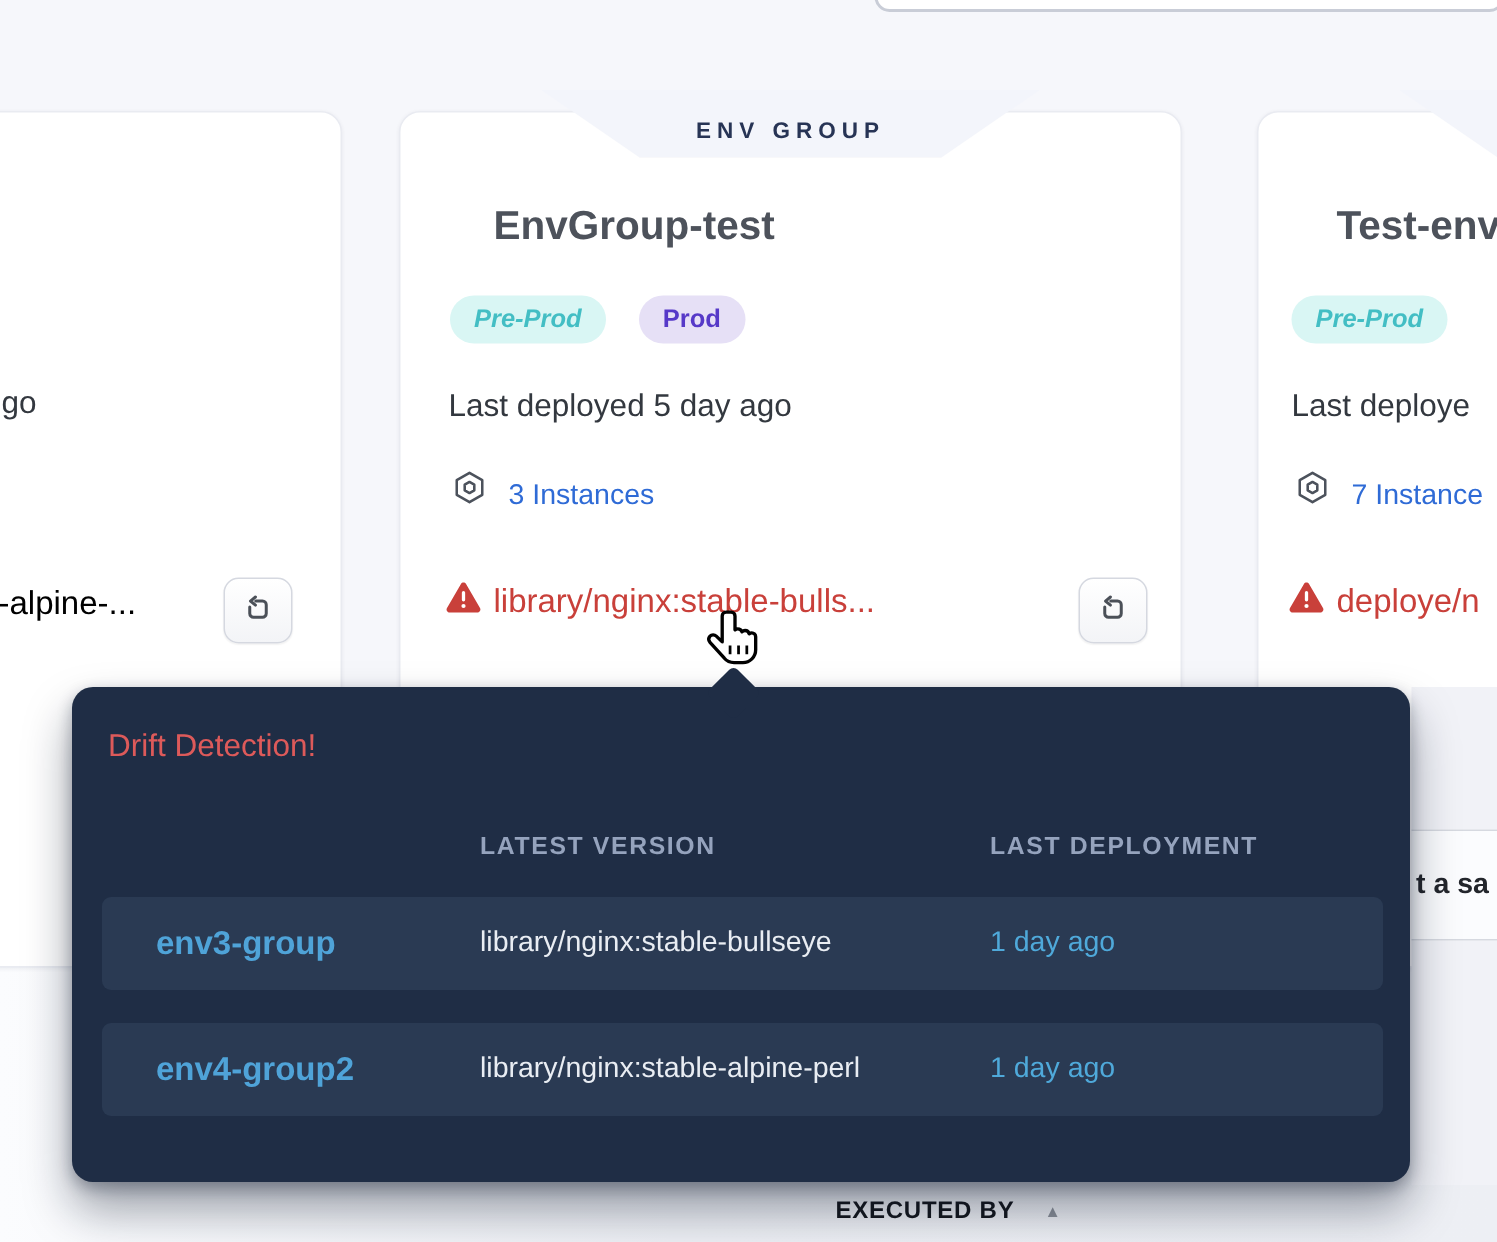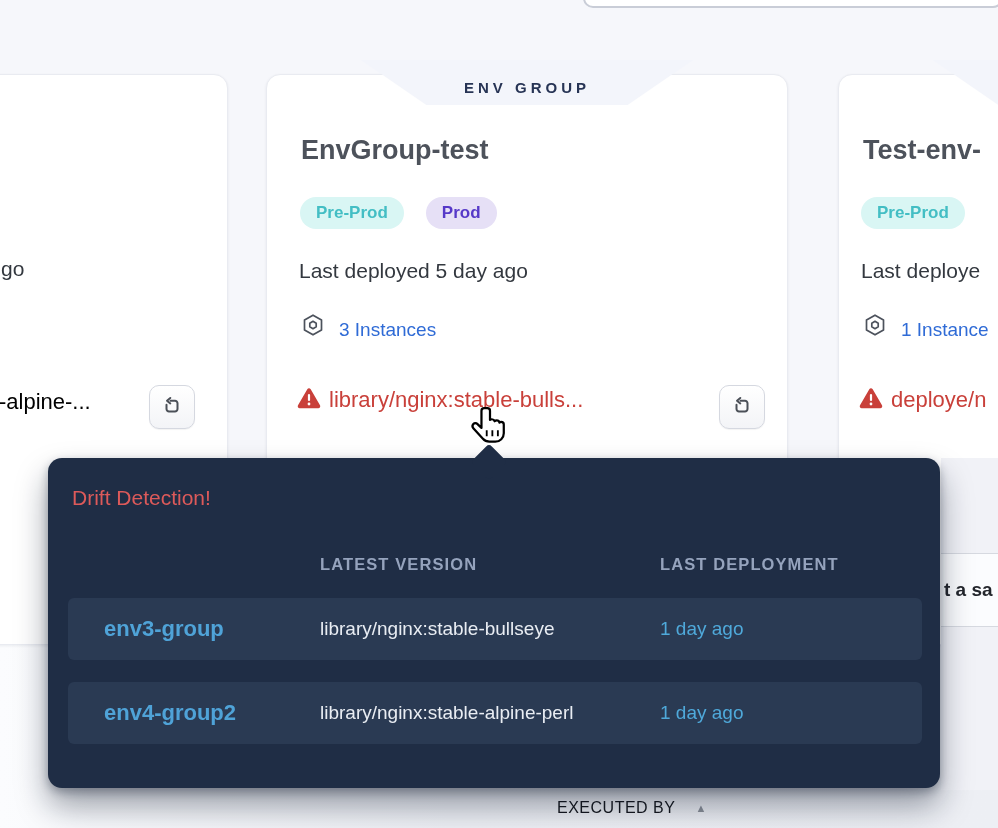--- a/index.html
+++ b/index.html
@@ -17,21 +17,21 @@
     background:#ffffff; border:2px solid #c9cdd7; border-radius:10px;
   }
   .bottom-region {
     position:absolute; left:0; top:645px; width:998px; height:183px;
     background:linear-gradient(90deg,#fbfcfe 0%, #eef0f5 45%, #edeff4 100%);
   }
   .executed-row {
     position:absolute; left:557px; top:799px; display:flex; align-items:center; gap:20px; z-index:2;
   }
   .executed-label {
-    font-size:16px; font-weight:400; letter-spacing:.5px; color:#14171d;
+    font-size:16px; font-weight:700; letter-spacing:.5px; color:#14171d;
   }
   .sort-caret { font-size:11px; color:#8b9099; }
 
   .right-fragment {
     position:absolute; left:941px; top:458px; width:57px; height:332px;
     background:#f1f2f7; z-index:3;
   }
   .right-fragment .band {
     position:absolute; left:0; top:95px; width:57px; height:74px;
     background:#fbfcfe; border-top:1px solid #d6d9e0; border-bottom:1px solid #d6d9e0;
@@ -57,31 +57,31 @@
     width:332px; height:45px; background:#f3f5fb;
     clip-path:polygon(0 0, 100% 0, 80.3% 100%, 19.7% 100%);
     display:flex; align-items:flex-end; justify-content:center;
     padding-bottom:9px;
     filter:drop-shadow(0 1px 1px rgba(90,100,130,.35));
   }
   .ribbon span {
     font-size:15px; font-weight:800; letter-spacing:4px; color:#273455; white-space:nowrap;
   }
 
-  .card-title { position:absolute; font-size:27px; font-weight:600; color:#4d525b; white-space:nowrap; }
+  .card-title { position:absolute; font-size:27px; font-weight:600; color:#4d525b; white-space:nowrap;margin-left:28px; }
   .card-center .card-title { left:34px; top:60px; }
   .card-right  .card-title { left:24px; top:60px; }
 
   .badge-row { position:absolute; display:flex; gap:22px; }
   .card-center .badge-row { left:33px; top:122px; }
   .card-right  .badge-row { left:22px; top:122px; }
   .badge {
     font-size:17px; font-weight:700; padding:6px 16px; border-radius:16px; white-space:nowrap;
   }
-  .badge.teal   { background:#d9f6f4; color:#43bec4; }
+  .badge.teal   { background:#d9f6f4; color:#43bec4;font-style:italic; }
   .badge.purple { background:#e6e0f6; color:#5639c8; }
 
   .deployed { position:absolute; font-size:21px; color:#33383f; white-space:nowrap; }
   .card-center .deployed { left:32px; top:184px; }
   .card-right  .deployed { left:22px; top:184px; }
 
   .instances { position:absolute; display:flex; align-items:flex-end; gap:14px; }
   .card-center .instances { left:34px; top:238px; }
   .card-right  .instances { left:24px; top:238px; }
   .instances a { font-size:19px; font-weight:500; color:#2f6bd6; text-decoration:none; white-space:nowrap; }
@@ -215,21 +215,21 @@
       <span class="badge teal">Pre-Prod</span>
     </div>
     <div class="deployed">Last deploye</div>
     <div class="instances">
       <span>
         <svg width="24" height="24" viewBox="0 0 24 24" fill="none" stroke="#4c525c" stroke-width="1.7" stroke-linejoin="round">
           <path d="M12 2.2 20.5 7.1v9.8L12 21.8 3.5 16.9V7.1z"></path>
           <path d="M12 8.3l3.2 1.85v3.7L12 15.7l-3.2-1.85v-3.7z"></path>
         </svg>
       </span>
-      <a href="#">1 Instance</a>
+      <a href="#">7 Instance</a>
     </div>
     <div class="drift-row">
       <span>
         <svg width="24" height="22" viewBox="0 0 24 22">
           <path d="M13.7 2.3 23 18.3c.8 1.3-.2 3-1.7 3H2.7c-1.5 0-2.5-1.7-1.7-3L10.3 2.3c.7-1.3 2.6-1.3 3.4 0z" fill="#c9403a"></path>
           <rect x="10.9" y="7" width="2.2" height="7" rx="1.1" fill="#ffffff"></rect>
           <circle cx="12" cy="17" r="1.4" fill="#ffffff"></circle>
         </svg>
       </span>
       <span class="drift-text">deploye/n</span>

